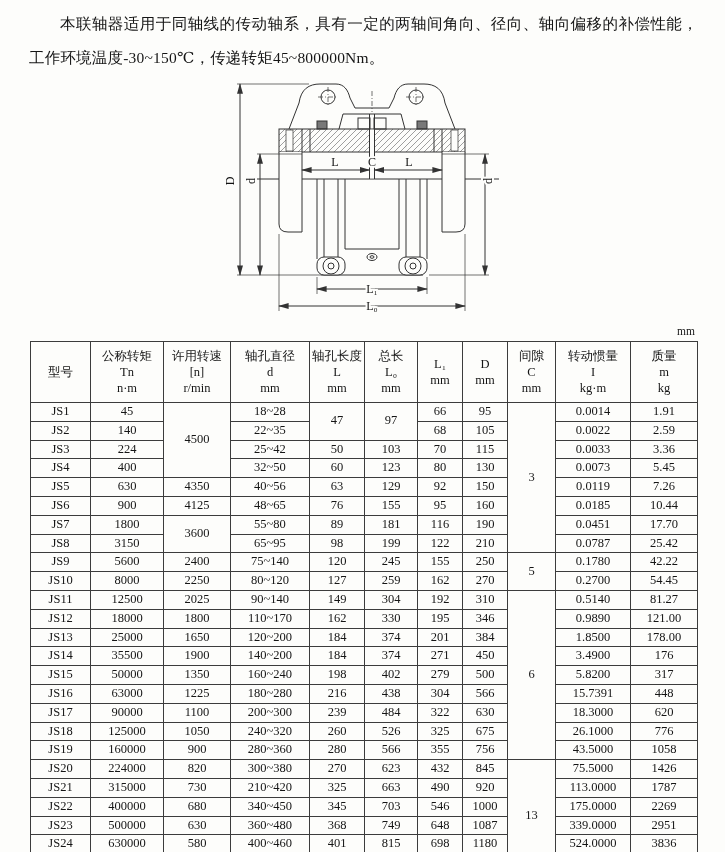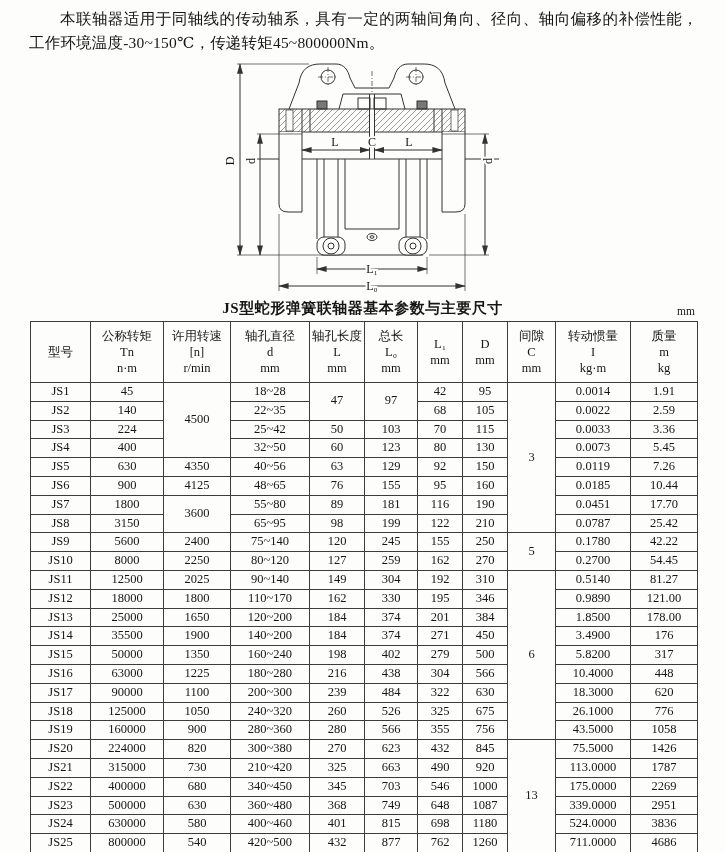--- a/index.html
+++ b/index.html
@@ -3,21 +3,21 @@
 <meta charset="utf-8">
 <style>
   html,body{margin:0;padding:0;background:#fdfdfb;}
   body{
     width:725px;height:852px;overflow:hidden;
     font-family:"Liberation Serif","DejaVu Serif",serif;
     color:#151515;position:relative;
   }
   .intro{
     margin:7px 27px 0 29px;
-    font-size:15.5px;line-height:24px;
+    font-size:15.5px;line-height:34px;
     text-indent:2em;text-align:justify;
     letter-spacing:0.2px;
   }
   .diagram-wrap{
     margin-top:2px;height:238px;
     display:flex;justify-content:center;align-items:flex-start;
   }
   .tbl-title-row{
     position:relative;text-align:center;
     margin:3px 0 3px 0;height:20px;line-height:20px;
@@ -151,21 +151,20 @@
       <text x="155" y="216" text-anchor="middle">L₁</text>
       <text x="155" y="233" text-anchor="middle">L₀</text>
       <text transform="rotate(-90 17 104)" x="17" y="104" text-anchor="middle">D</text>
       <text transform="rotate(-90 38 104)" x="38" y="104" text-anchor="middle">d</text>
       <text transform="rotate(-90 275 104)" x="275" y="104" text-anchor="middle">d</text>
     </g>
   </svg>
 </div>
 
 <div class="tbl-title-row">
-  <span class="tbl-title">JS型蛇形弹簧联轴器基本参数与主要尺寸</span>
   <span class="tbl-unit">mm</span>
 </div>
 
 <table class="spec">
   <colgroup>
     <col style="width:60px">
       <col style="width:73px">
       <col style="width:67px">
     <col style="width:79px">
       <col style="width:55px">
@@ -232,21 +231,21 @@
       </tr>
   </thead>
   <tbody>
       <tr>
         <td>JS1</td>
         <td>45</td>
         <td rowspan="4">4500</td>
         <td>18~28</td>
         <td rowspan="2">47</td>
         <td rowspan="2">97</td>
-        <td>42</td>
+        <td>66</td>
         <td>95</td>
         <td rowspan="8">3</td>
         <td>0.0014</td>
         <td>1.91</td>
       </tr>
       <tr>
         <td>JS2</td>
         <td>140</td>
         <td>22~35</td>
         <td>68</td>
@@ -411,21 +410,21 @@
       </tr>
       <tr>
         <td>JS16</td>
         <td>63000</td>
         <td>1225</td>
         <td>180~280</td>
         <td>216</td>
         <td>438</td>
         <td>304</td>
         <td>566</td>
-        <td>10.4000</td>
+        <td>15.7391</td>
         <td>448</td>
       </tr>
       <tr>
         <td>JS17</td>
         <td>90000</td>
         <td>1100</td>
         <td>200~300</td>
         <td>239</td>
         <td>484</td>
         <td>322</td>

